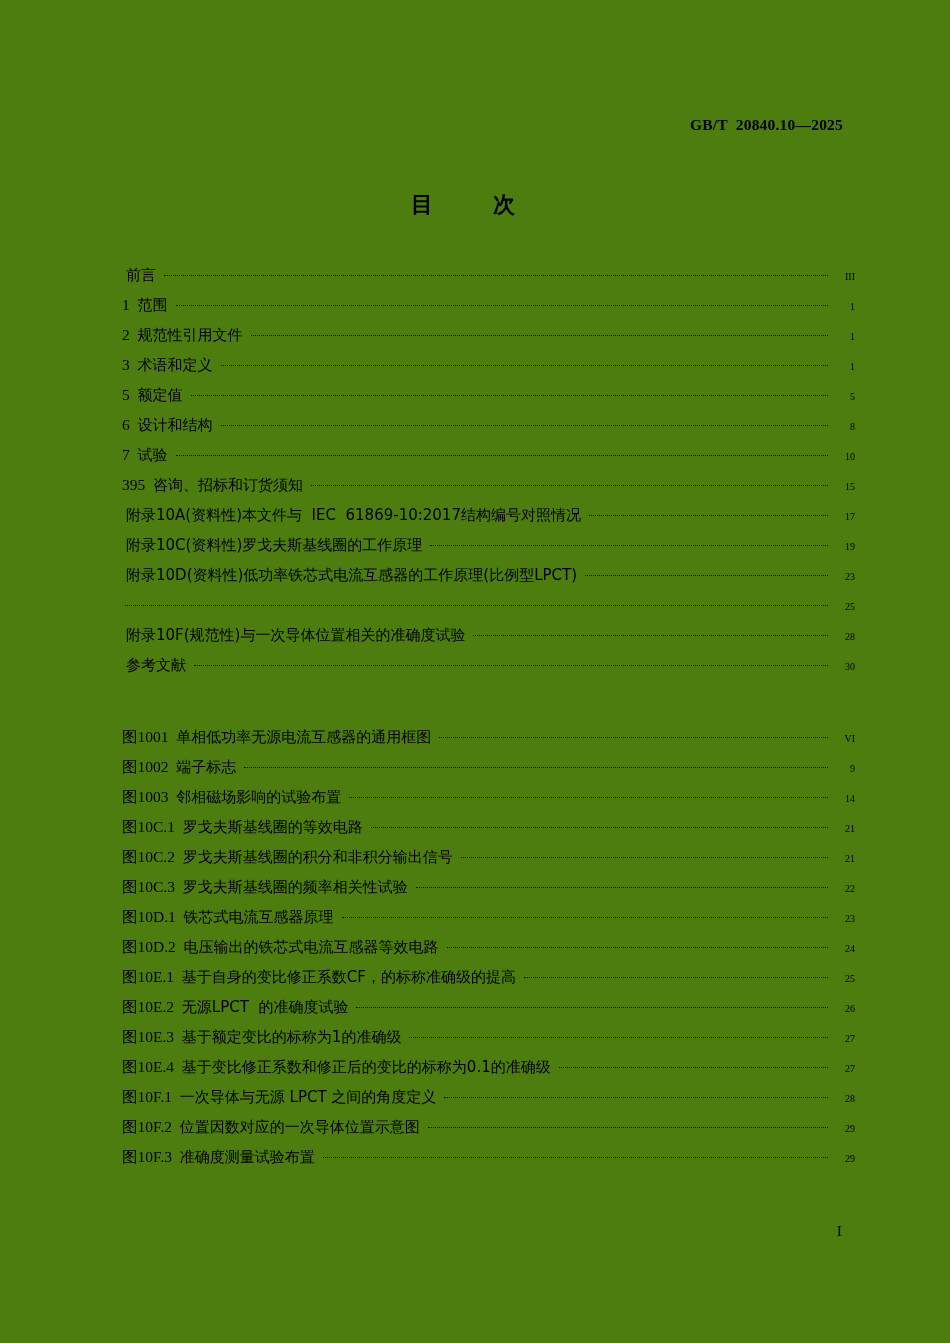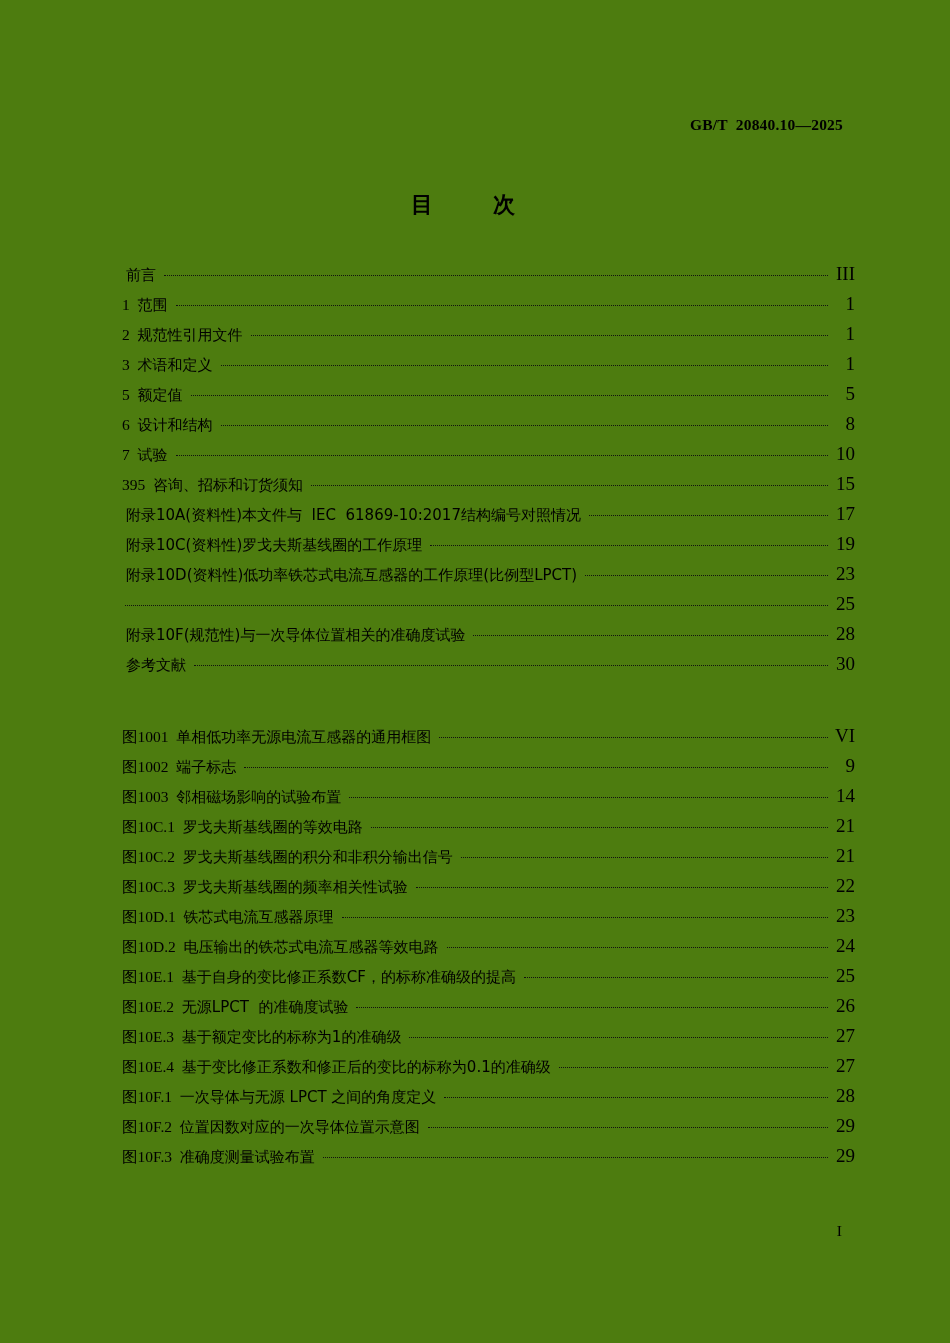--- a/index.html
+++ b/index.html
@@ -96,21 +96,21 @@
     right: 0;
     bottom: 4px;
     border-bottom: 1.6px dotted #111;
   }
 
   .toc-row .pg {
     flex: 0 0 auto;
     min-width: 24px;
     text-align: right;
     font-family: "Liberation Serif", "DejaVu Serif", serif;
-    font-size: 19px;
+    font-size: 10px;
     white-space: pre;
   }
 
   
   .group-gap { height: 42px; }
 
   .indent-sm { padding-left: 4px; }
 
   
   .folio {

